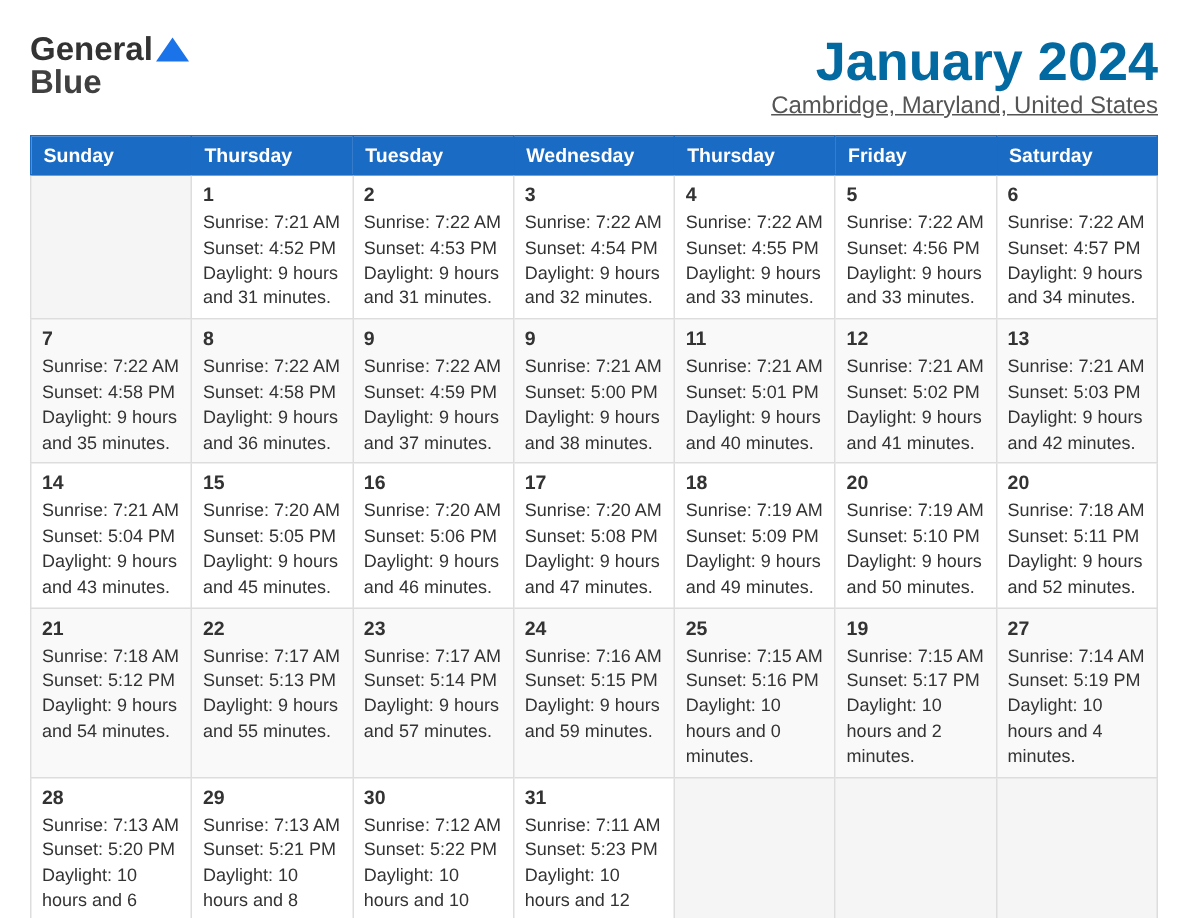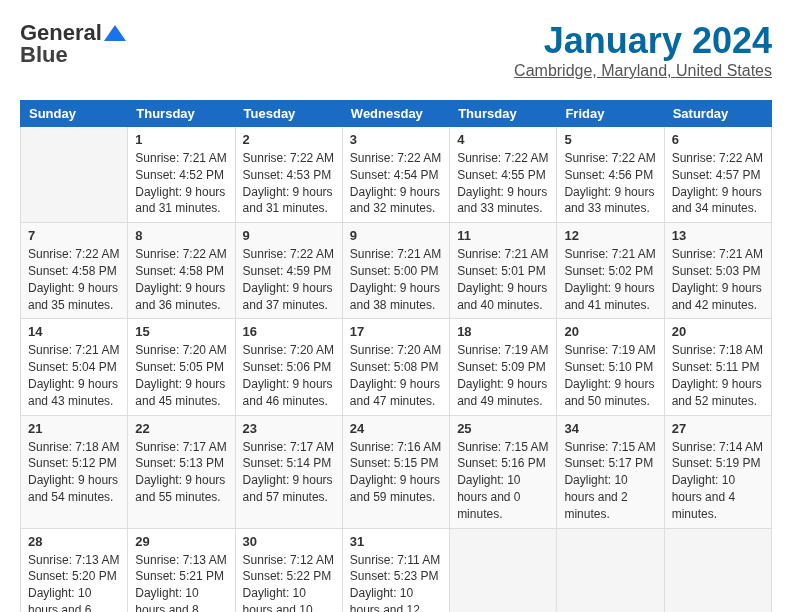--- a/index.html
+++ b/index.html
@@ -7,21 +7,21 @@
       font-family: Arial, sans-serif;
       background: #fff;
       width: 792px;
       min-height: 612px;
       padding: 20px;
     }
     .header {
       display: flex;
       justify-content: space-between;
       align-items: flex-start;
-      margin-bottom: 20px;
+      margin-bottom: 10px;
     }
     .logo {
       display: flex;
       flex-direction: column;
       align-items: flex-start;
     }
     .logo-line1 {
       display: flex;
       align-items: center;
       gap: 2px;
@@ -264,21 +264,21 @@
             Sunrise: 7:16 AM<br>Sunset: 5:15 PM<br>Daylight: 9 hours and 59 minutes.
           </div>
         </td>
         <td>
           <div class="day-number">25</div>
           <div class="day-info">
             Sunrise: 7:15 AM<br>Sunset: 5:16 PM<br>Daylight: 10 hours and 0 minutes.
           </div>
         </td>
         <td>
-          <div class="day-number">34</div>
+          <div class="day-number">19</div>
           <div class="day-info">
             Sunrise: 7:15 AM<br>Sunset: 5:17 PM<br>Daylight: 10 hours and 2 minutes.
           </div>
         </td>
         <td>
           <div class="day-number">27</div>
           <div class="day-info">
             Sunrise: 7:14 AM<br>Sunset: 5:19 PM<br>Daylight: 10 hours and 4 minutes.
           </div>
         </td>

